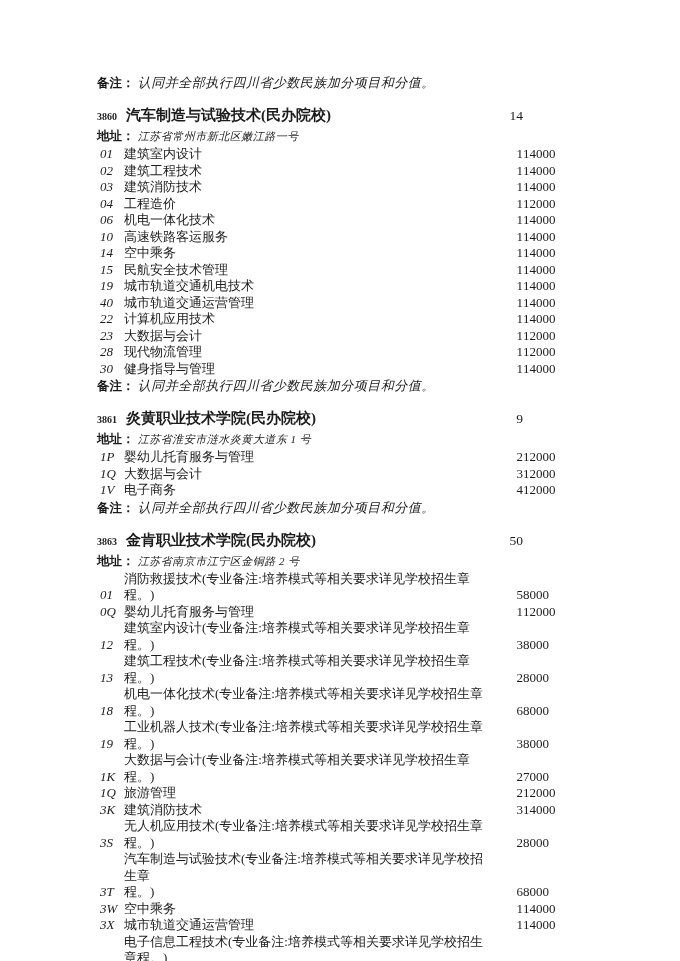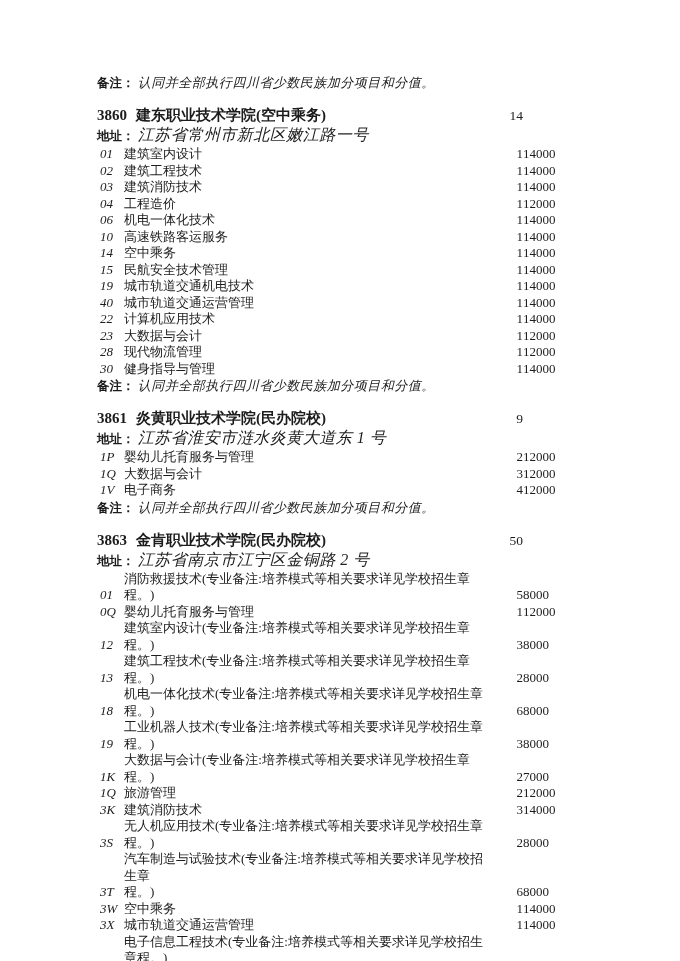--- a/index.html
+++ b/index.html
@@ -30,33 +30,33 @@
   .note-text { font-style: italic; font-size: 13px; letter-spacing: 0.5px; }
   .top-note { margin-bottom: 8px; }
   
   .school-section { margin-top: 12px; }
   .section-header {
     display: flex;
     align-items: baseline;
     line-height: 22px;
     margin-bottom: 0px;
   }
-  .school-code { font-weight: bold; font-size: 15px; margin-right: 9px; }
+  .school-code { font-weight: bold; font-size: 10px; margin-right: 9px; }
   .school-name { font-weight: bold; font-size: 15px; flex: 1; }
   .school-total { width: 30px; text-align: right; font-size: 13.5px; }
   .header-spacer { width: 47px; }
   
   .address-row {
     font-size: 12.5px;
     line-height: 16px;
     margin-bottom: 2px;
     white-space: nowrap;
   }
   .addr-label { font-weight: bold; }
-  .addr-text { font-style: italic; font-size: 16px; letter-spacing: 0.5px; }
+  .addr-text { font-style: italic; font-size: 11px; letter-spacing: 0.5px; }
   
   .course-row {
     display: flex;
     align-items: flex-end;
     font-size: 13px;
     line-height: 16.5px;
   }
   .course-code {
     width: 27px;
     flex-shrink: 0;
@@ -78,21 +78,21 @@
 
     <div class="note-row top-note">
       <span class="note-label">备注：</span>
       <span class="note-text">认同并全部执行四川省少数民族加分项目和分值。</span>
     </div>
 
     <div id="sections">
   <section class="school-section">
     <div class="section-header">
       <span class="school-code">3860</span>
-      <span class="school-name">建东职业技术学院(空中乘务)</span>
+      <span class="school-name">汽车制造与试验技术(民办院校)</span>
       <span class="school-total">14</span>
       <span class="header-spacer"></span>
     </div>
     <div class="address-row">
       <span class="addr-label">地址：</span>
       <span class="addr-text">江苏省常州市新北区嫩江路一号</span>
     </div>
     <div class="courses">
   <div class="course-row">
     <span class="course-code">01</span>

